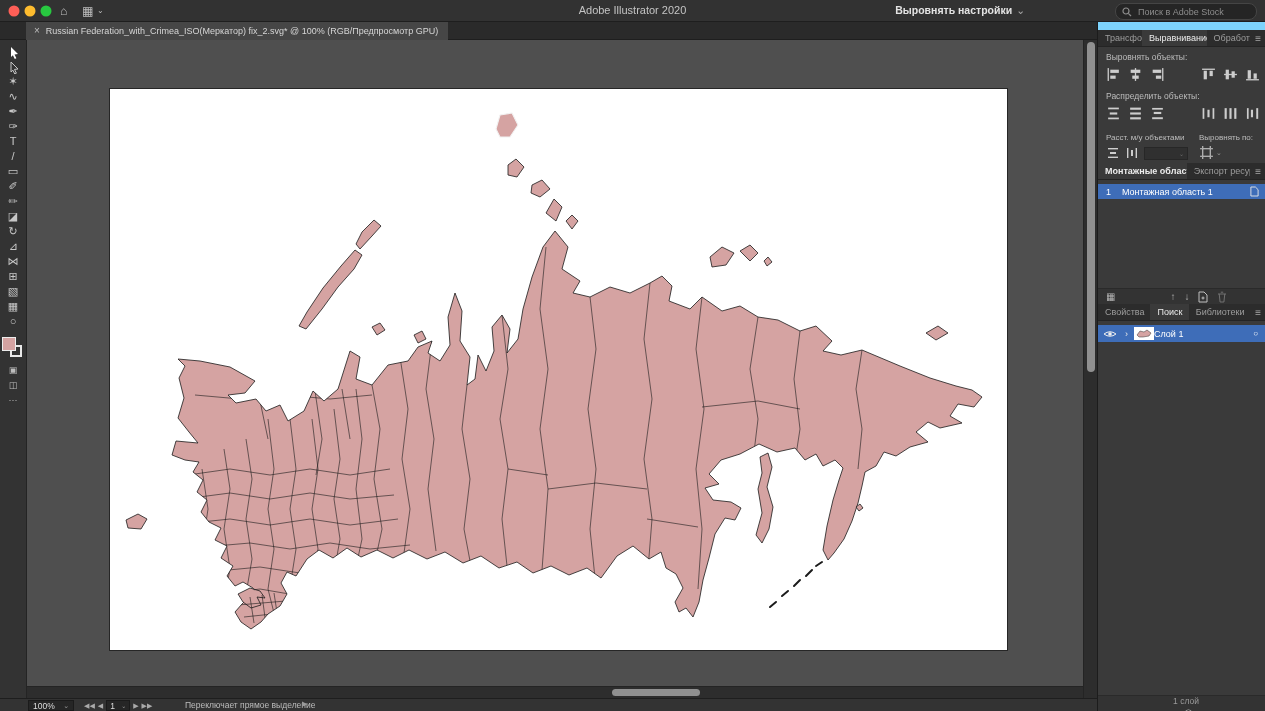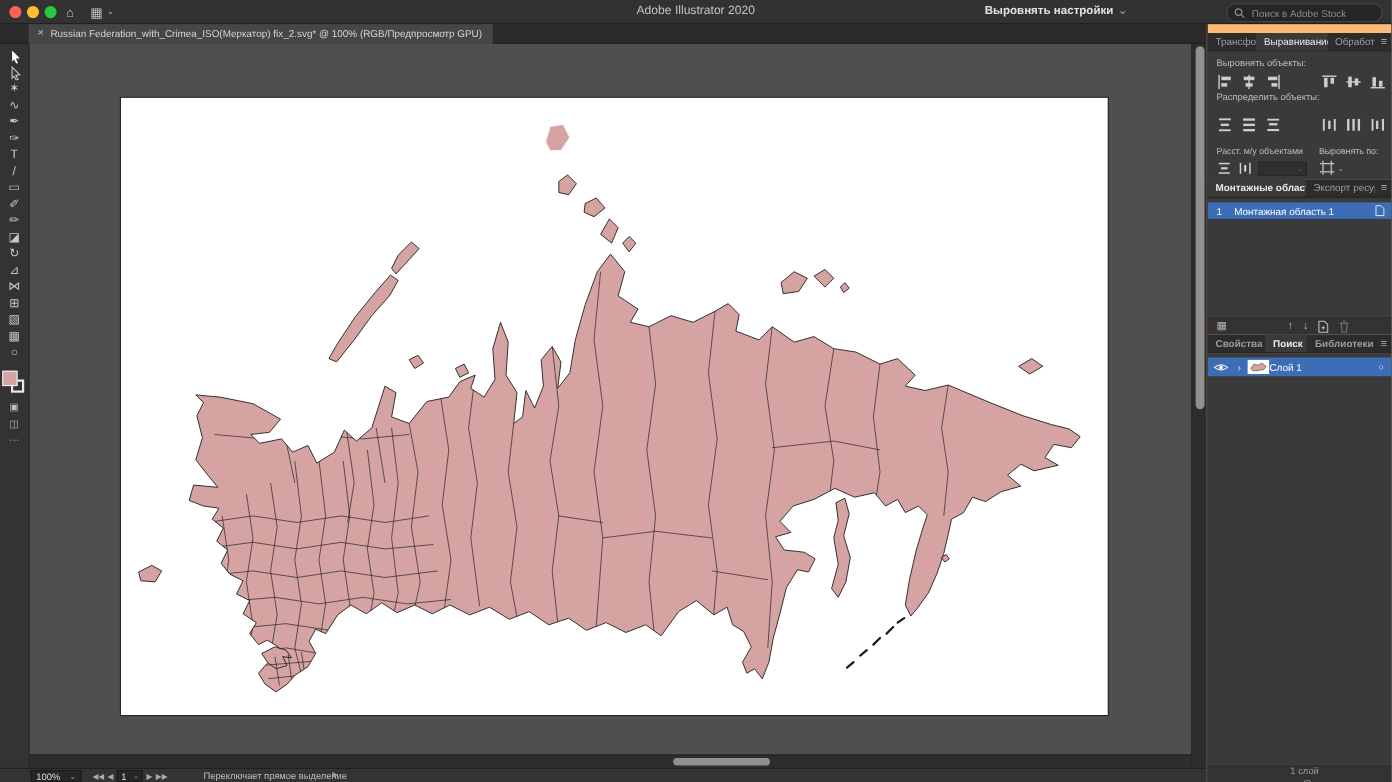--- a/index.html
+++ b/index.html
@@ -35,21 +35,21 @@
   .hscroll{position:absolute;left:27px;top:686px;width:1056px;height:12px;background:#2d2d2d;border-top:1px solid #242424;box-sizing:border-box;}
   .hthumb{position:absolute;left:585px;top:2px;width:88px;height:7px;background:#909090;border-radius:4px;}
   
   .statusbar{position:absolute;left:0;top:698px;width:1097px;height:16px;background:#333;border-top:1px solid #1e1e1e;box-sizing:border-box;font-size:8.5px;color:#bdbdbd;}
   .zoombox{position:absolute;left:28px;top:1px;width:46px;height:11px;background:#262626;border:1px solid #1b1b1b;box-sizing:border-box;color:#dedede;display:flex;align-items:center;justify-content:space-between;padding:0 4px;}
   .navgrp{position:absolute;left:84px;top:1px;display:flex;align-items:center;gap:3px;font-size:7px;color:#aaa;}
   .navbox{width:24px;height:11px;background:#262626;border:1px solid #1b1b1b;box-sizing:border-box;color:#dedede;font-size:8.5px;display:flex;align-items:center;justify-content:space-between;padding:0 3px;}
   .hint{position:absolute;left:185px;top:1px;color:#bdbdbd;}
   .hintarrow{position:absolute;left:302px;top:1px;font-size:7px;color:#9a9a9a;}
   
-  .rightpanel{position:absolute;left:1097px;top:22px;width:168px;height:689px;background:#fdba74;border-left:1px solid #1c1c1c;box-sizing:border-box;}
+  .rightpanel{position:absolute;left:1097px;top:22px;width:168px;height:689px;background:#7dd3fc;border-left:1px solid #1c1c1c;box-sizing:border-box;}
   .ptabs{position:absolute;left:0;width:168px;height:17px;background:#2c2c2c;border-bottom:1px solid #242424;box-sizing:border-box;display:flex;align-items:stretch;}
   .ptab{padding:0 7px;line-height:17px;font-size:9px;color:#9d9d9d;white-space:nowrap;overflow:hidden;}
   .ptab.active{background:#3a3a3a;color:#ececec;}
   .pmenu{margin-left:auto;padding:0 5px;line-height:17px;color:#a8a8a8;font-size:10px;}
   .plabel{position:absolute;font-size:8.5px;color:#bdbdbd;white-space:nowrap;}
   .icn{display:inline-block;width:15px;height:15px;}
   .icn svg rect,.icn svg path{fill:#cdcdcd;}
   .icnrow{position:absolute;display:flex;gap:7px;}
   .spacefield{position:absolute;width:44px;height:13px;background:#303030;border:1px solid #272727;box-sizing:border-box;color:#6e6e6e;font-size:8px;display:flex;align-items:center;justify-content:flex-end;padding:0 3px;}
   .bluerow{position:absolute;left:0;width:168px;height:15px;background:#3e6db8;color:#fff;font-size:9px;display:flex;align-items:center;}
@@ -231,21 +231,21 @@
               <rect x="1" y="6.4" width="12" height="1.2"></rect>
               <rect x="2.5" y="2.5" width="3" height="9"></rect>
               <rect x="8" y="4" width="3" height="6"></rect>
             </svg></span>
         <span class="icn"><svg viewBox="0 0 14 14" width="15" height="15">
               <rect x="1" y="11.3" width="12" height="1.2"></rect>
               <rect x="2.5" y="3" width="3" height="8"></rect>
               <rect x="8" y="6" width="3" height="5"></rect>
             </svg></span>
       </div>
-      <span class="plabel" style="left:8px;top:36px;">Распределить объекты:</span>
+      <span class="plabel" style="left:8px;top:44px;">Распределить объекты:</span>
       <div class="icnrow" style="left:8px;top:59px;">
         <span class="icn"><svg viewBox="0 0 14 14" width="15" height="15">
               <rect x="2" y="1.5" width="10" height="1.6"></rect>
               <rect x="3.5" y="6" width="7" height="2"></rect>
               <rect x="2" y="10.8" width="10" height="1.6"></rect>
             </svg></span>
         <span class="icn"><svg viewBox="0 0 14 14" width="15" height="15">
               <rect x="2" y="1.5" width="10" height="2"></rect>
               <rect x="2" y="6" width="10" height="2"></rect>
               <rect x="2" y="10.5" width="10" height="2"></rect>
@@ -319,21 +319,21 @@
       <span class="fico">↓</span>
       <svg viewBox="0 0 10 12" width="10" height="12" class="fico">
         <path d="M1,1 h5 l3,3 v7 h-8 z" fill="none" stroke="#bfbfbf"></path>
           <path d="M3.5,7 h3 M5,5.5 v3" stroke="#bfbfbf"></path>
       </svg>
       <svg viewBox="0 0 10 12" width="10" height="12" style="opacity:.45;">
         <path d="M1,3 h8 M2.2,3 l0.9,8 h3.8 l0.9,-8 M3.8,1.2 h2.4" stroke="#bfbfbf" fill="none"></path>
       </svg>
     </div>
 
-    <div class="ptabs" style="top:282px;font-weight:bold;">
+    <div class="ptabs" style="top:282px;">
       <span class="ptab">Свойства</span>
       <span class="ptab active">Поиск</span>
       <span class="ptab">Библиотеки</span>
       <span class="pmenu">≡</span>
     </div>
     <div class="layersbody">
       <div class="bluerow" style="top:4px;height:17px;">
         <svg viewBox="0 0 14 10" width="14" height="10" style="margin-left:5px;">
           <path d="M1,5 Q7,0.5 13,5 Q7,9.5 1,5 Z" fill="none" stroke="#f0f0f0"></path>
             <circle cx="7" cy="5" r="1.8" fill="#f0f0f0"></circle>

